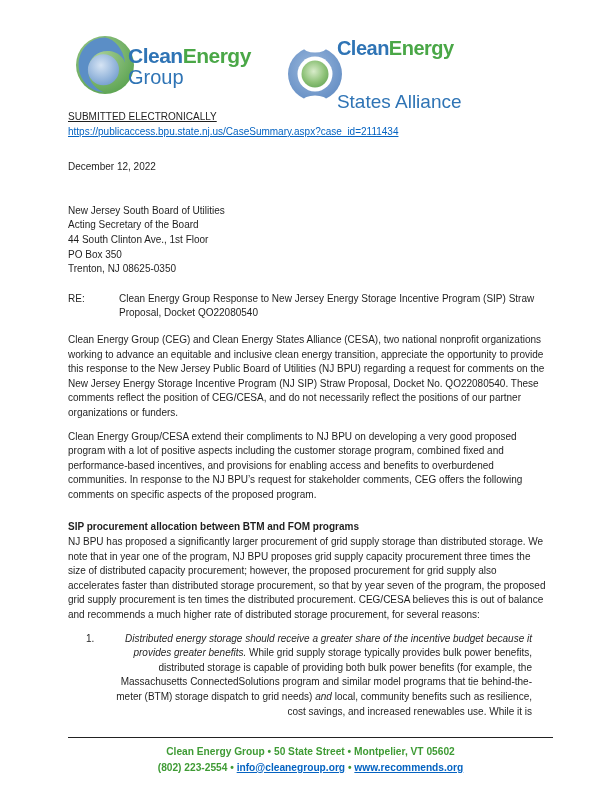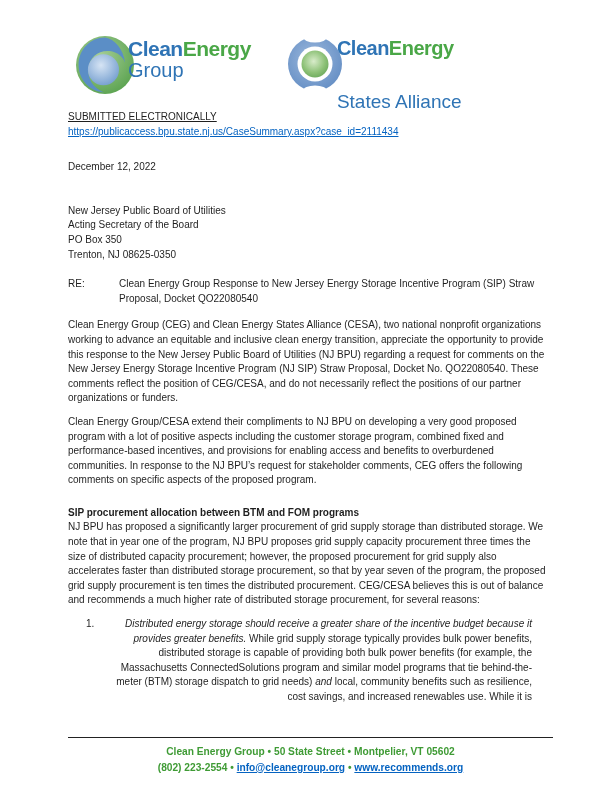--- a/index.html
+++ b/index.html
@@ -18,21 +18,21 @@
   }
 
   
   .logo-row {
     display:flex;
     align-items:flex-start;
     margin-left:8px;
     margin-bottom:10px;
     height:64px;
   }
-  .logo { display:flex; align-items:flex-start; }
+  .logo { display:flex; align-items:center; }
   .logo-icon { flex:0 0 auto; }
   .logo-text { display:flex; flex-direction:column; margin-left:-6px; margin-top:2px; }
   .logo-wordmark {
     font-weight:bold;
     font-size:21px;
     line-height:22px;
     letter-spacing:-0.5px;
     white-space:nowrap;
   }
   .logo-sub {
@@ -148,22 +148,23 @@
         </div>
       </div>
     </div>
 
     <div class="doc-text submitted">SUBMITTED ELECTRONICALLY</div>
     <div class="doc-text case-link"><a>https://publicaccess.bpu.state.nj.us/CaseSummary.aspx?case_id=2111434</a></div>
 
     <div class="doc-text date-line">December 12, 2022</div>
 
     <div class="doc-text recipient">
-      <div>New Jersey Public Board of Utilities</div>
+      <div>New Jersey South Board of Utilities</div>
       <div>Acting Secretary of the Board</div>
+      <div>44 South Clinton Ave., 1st Floor</div>
       <div>PO Box 350</div>
       <div>Trenton, NJ 08625-0350</div>
     </div>
 
     <div class="doc-text re-block">
       <div class="re-label">RE:</div>
       <div class="re-text">Clean Energy Group Response to New Jersey Energy Storage Incentive Program (SIP) Straw Proposal, Docket QO22080540</div>
     </div>
 
     <p class="doc-text body-para" style="margin-top:12px">Clean Energy Group (CEG) and Clean Energy States Alliance (CESA), two national nonprofit organizations working to advance an equitable and inclusive clean energy transition, appreciate the opportunity to provide this response to the New Jersey Public Board of Utilities (NJ BPU) regarding a request for comments on the New Jersey Energy Storage Incentive Program (NJ SIP) Straw Proposal, Docket No. QO22080540. These comments reflect the position of CEG/CESA, and do not necessarily reflect the positions of our partner organizations or funders.</p>

